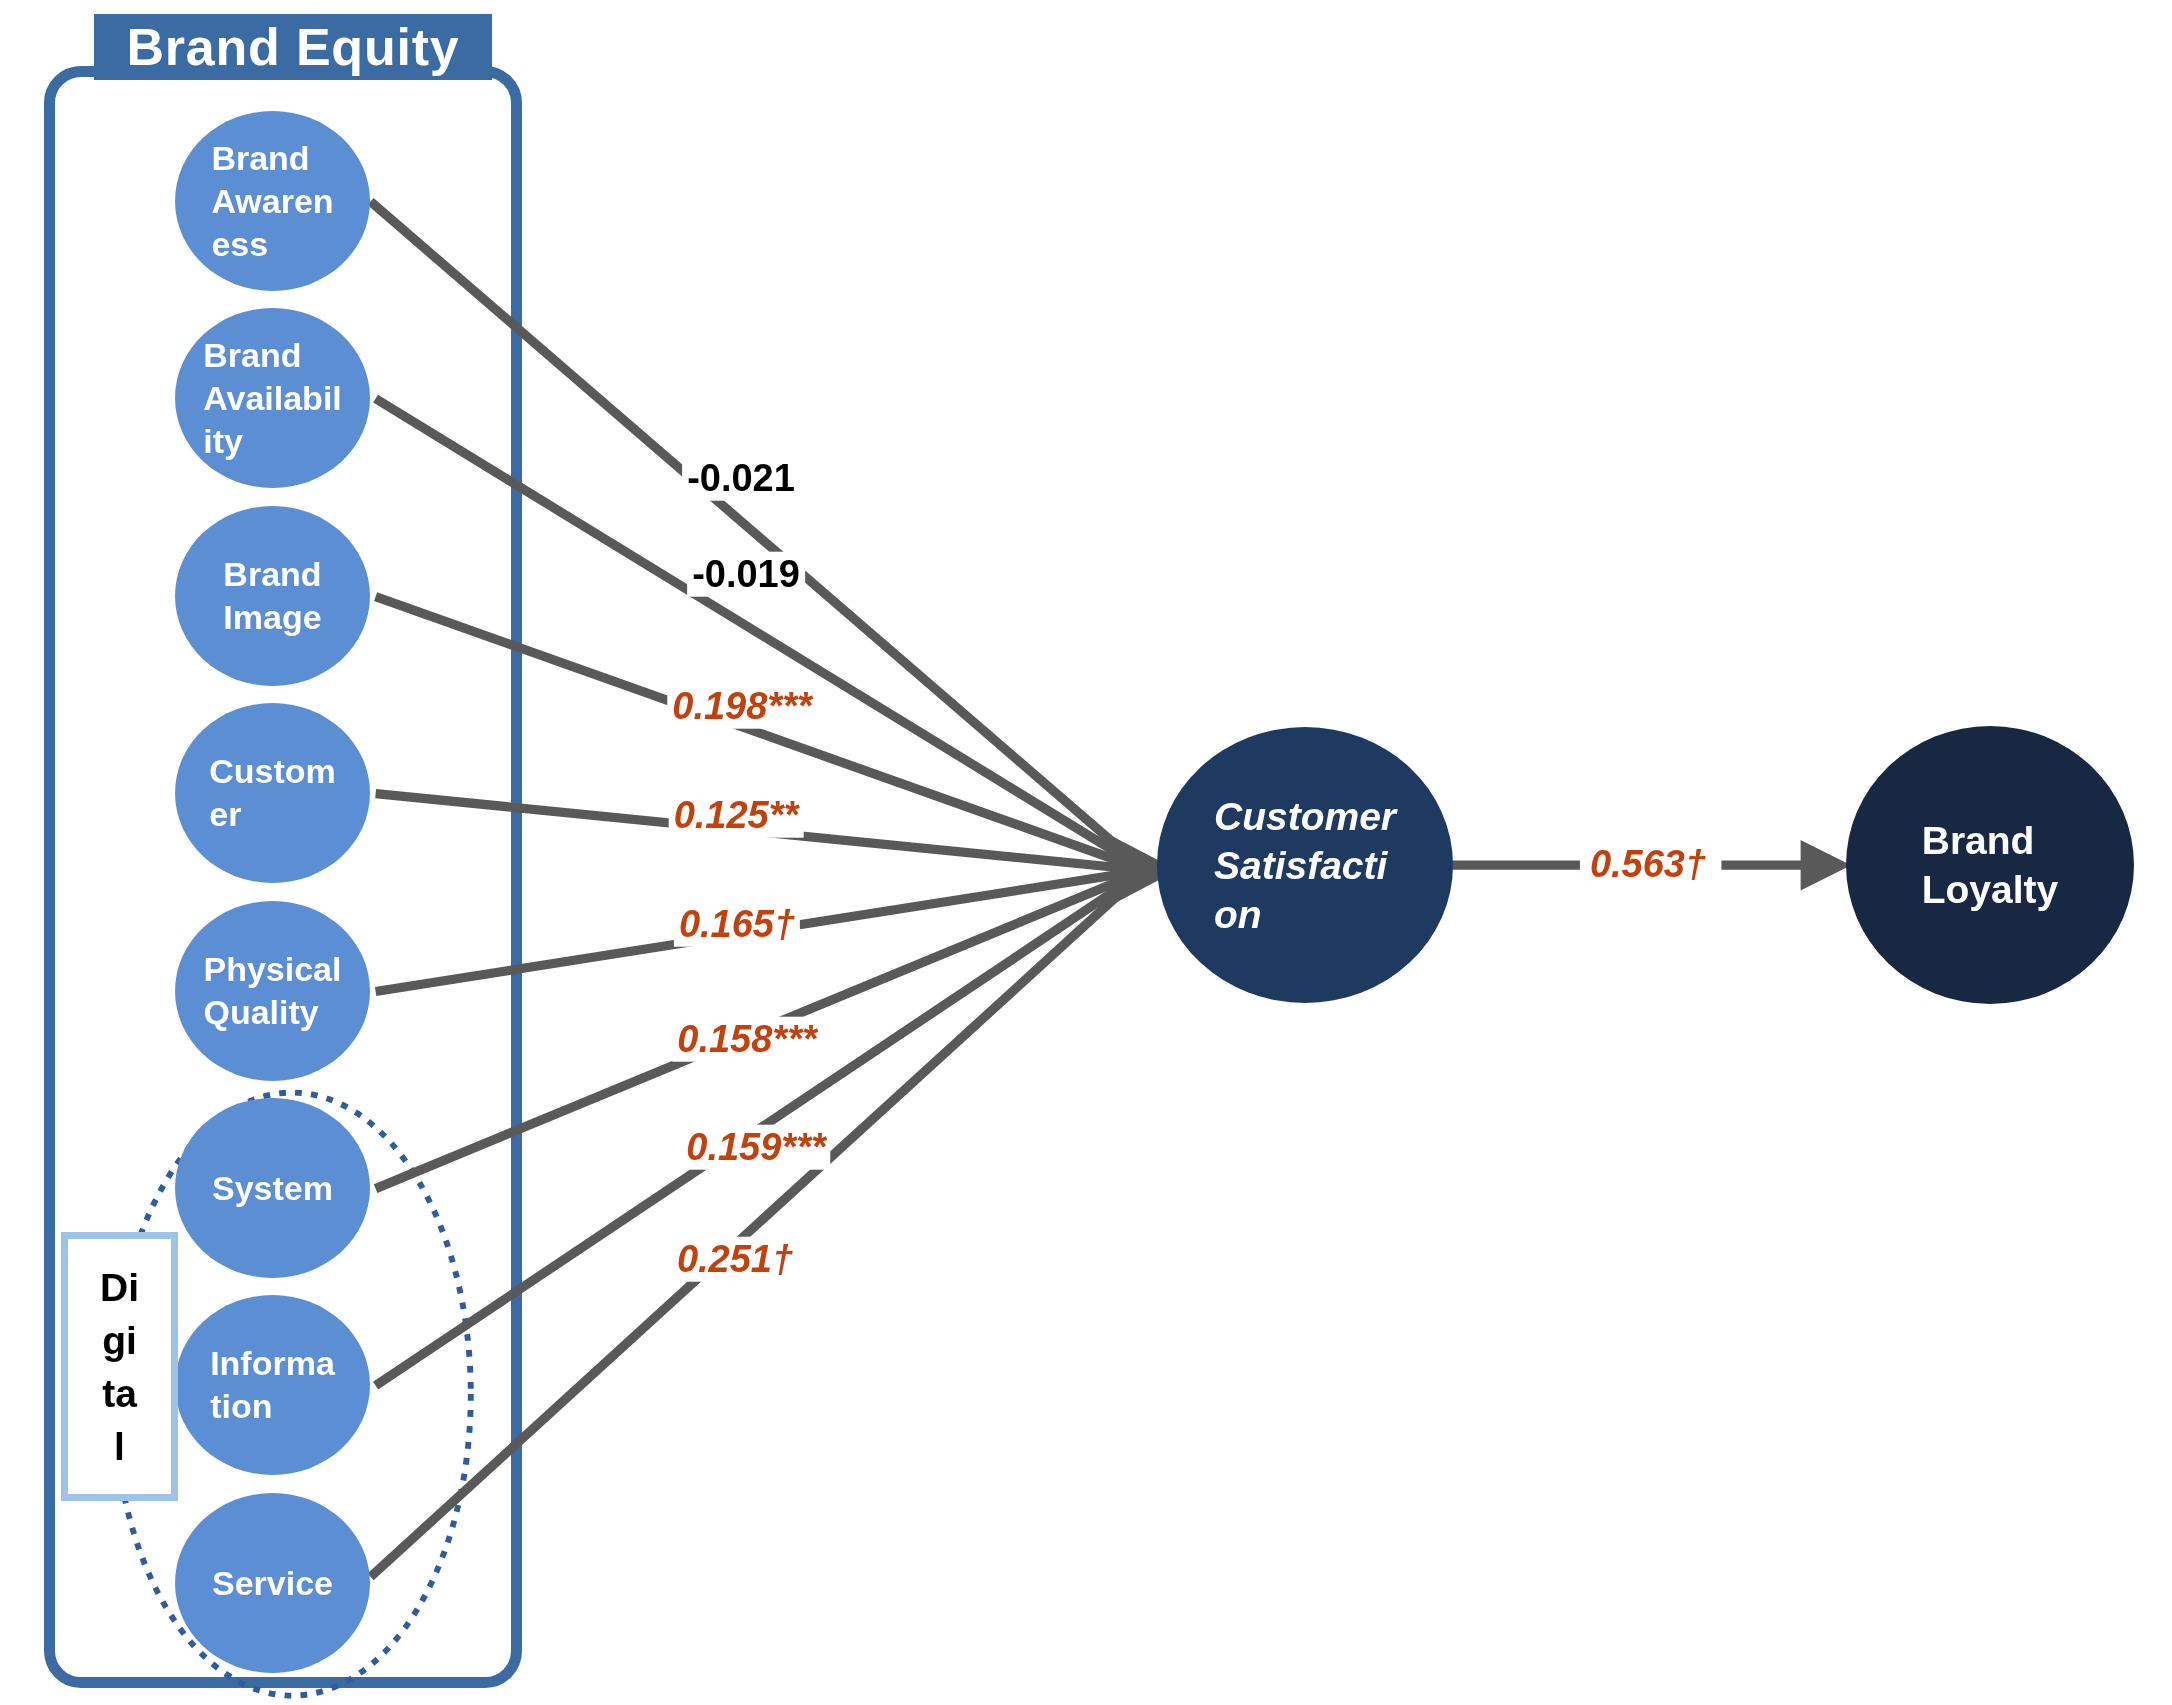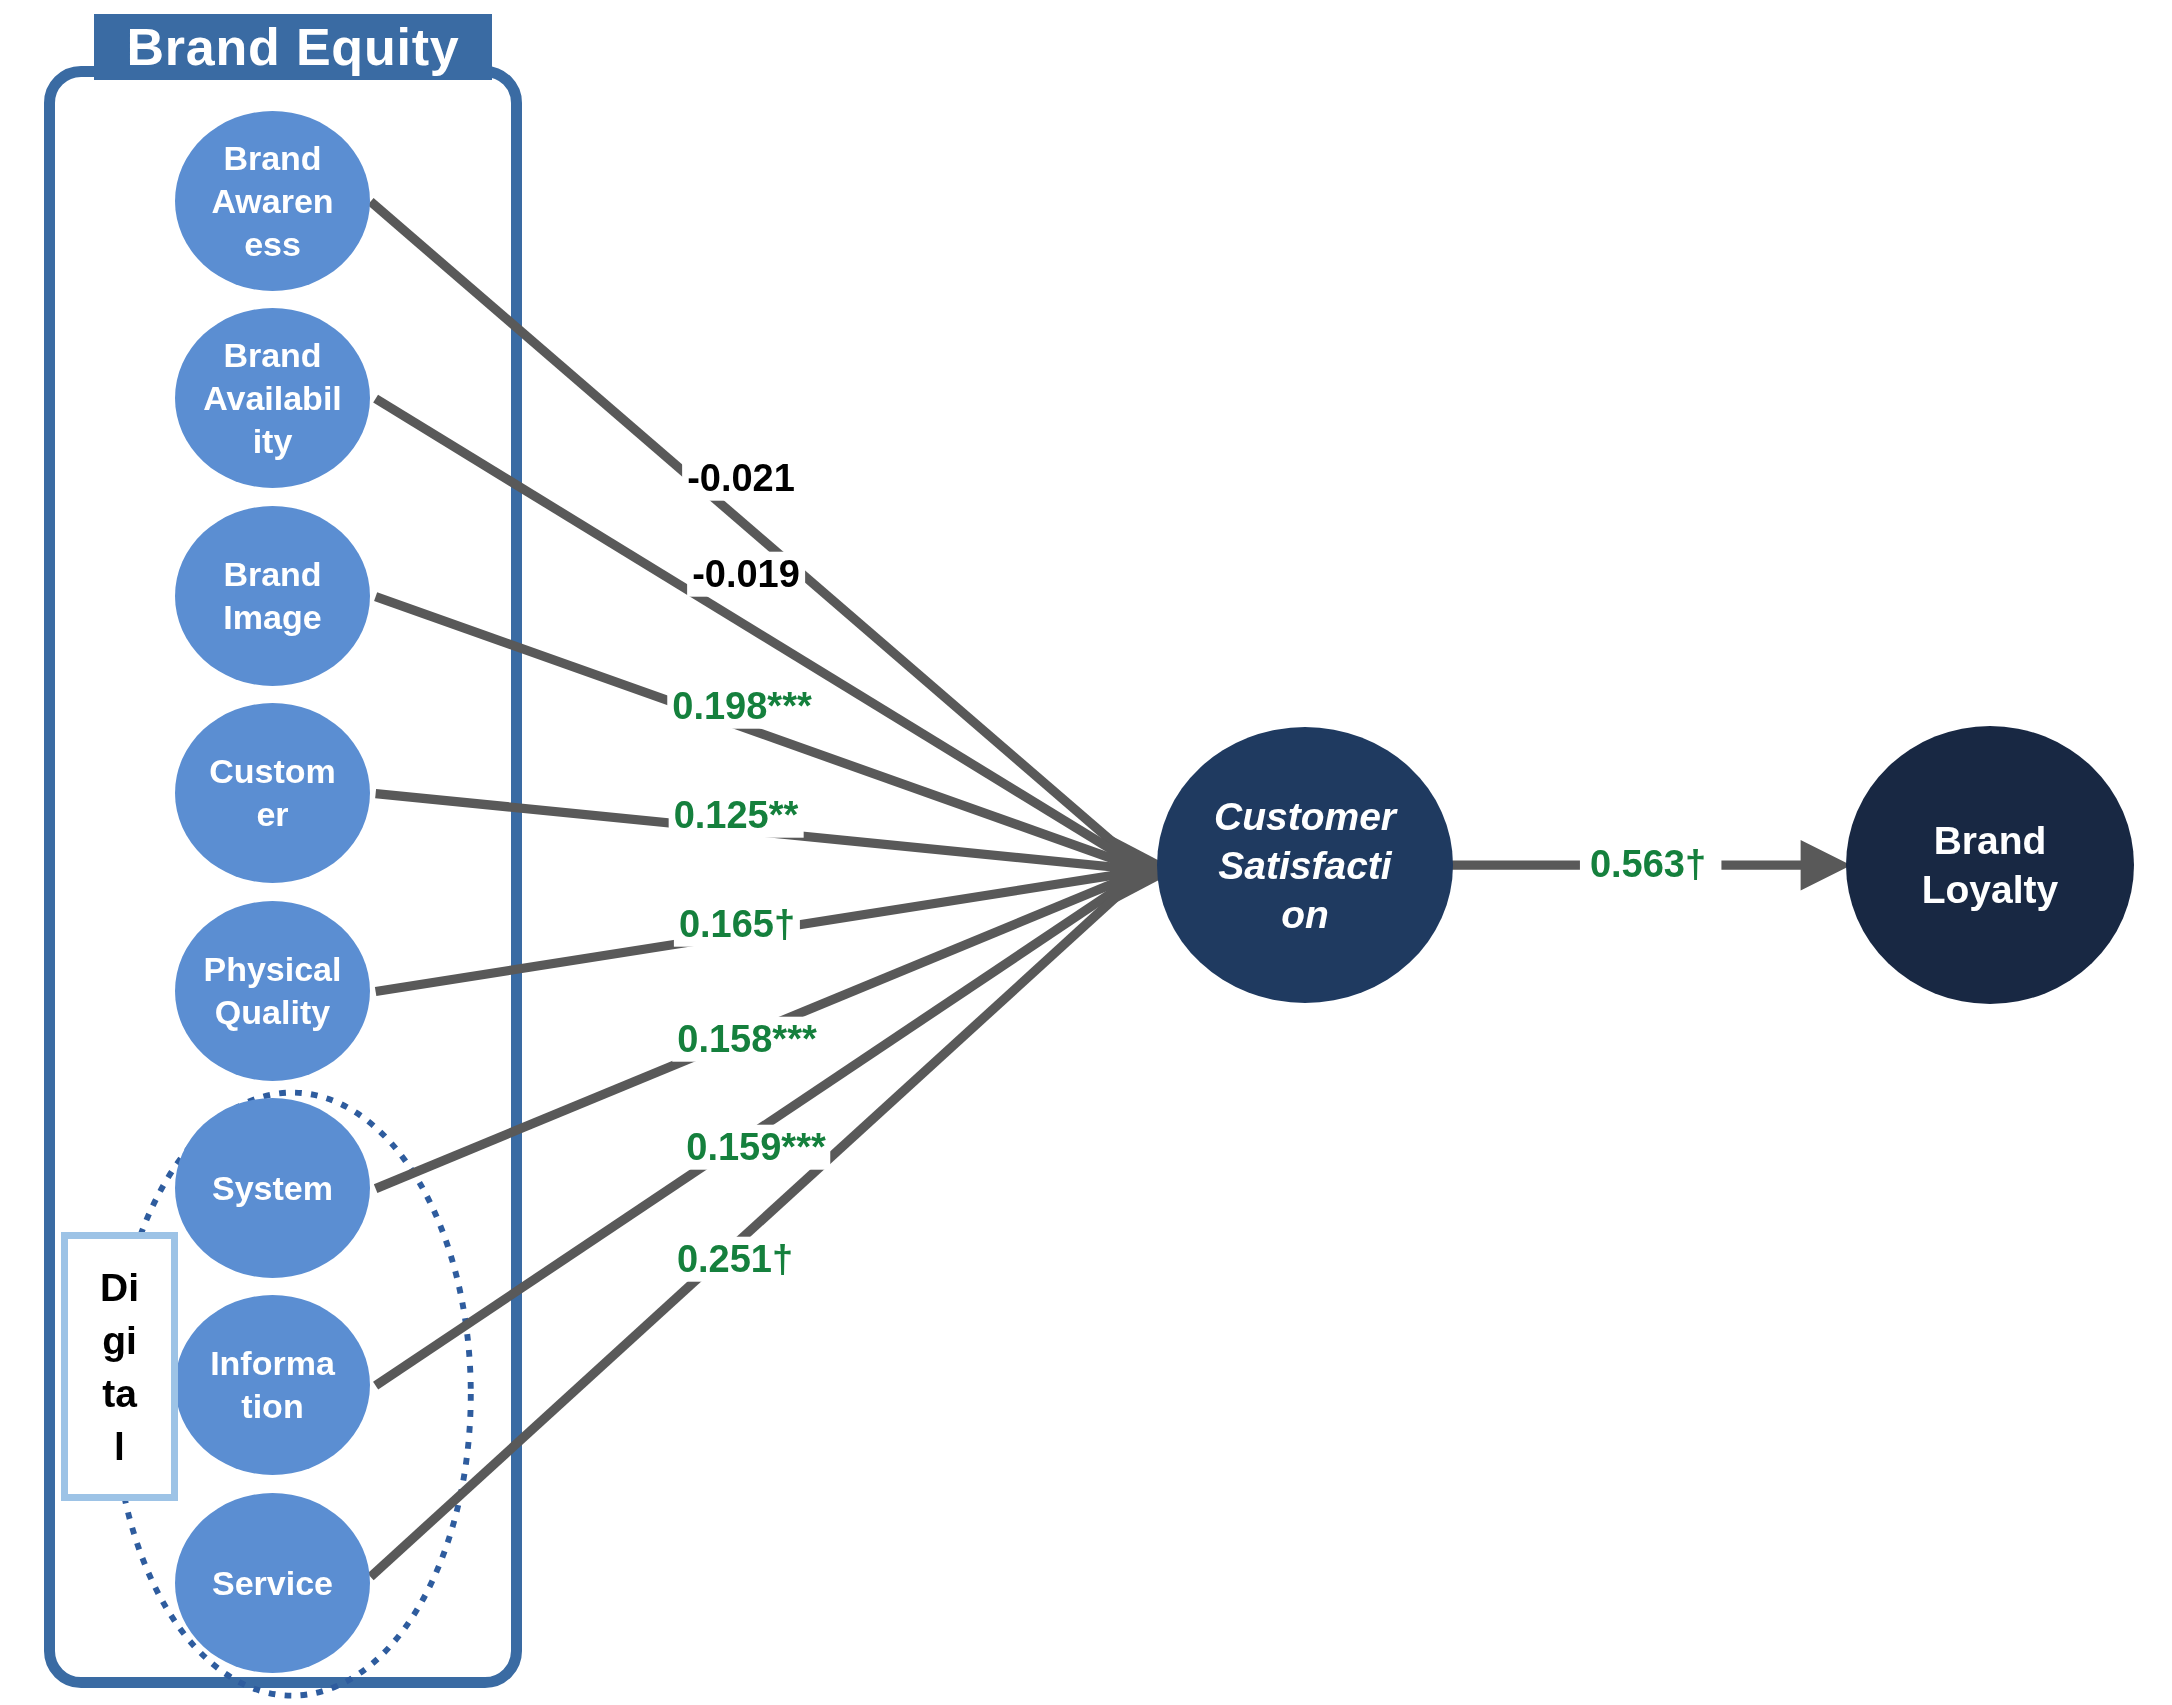--- a/index.html
+++ b/index.html
@@ -14,41 +14,41 @@
   }
   
   .title{
     position:absolute;left:94px;top:13.5px;width:398px;height:66px;
     background:#3a6ba3;color:#ffffff;font-size:52px;letter-spacing:0.8px;
     display:flex;align-items:center;justify-content:center;z-index:5;
   }
   svg.links{position:absolute;left:0;top:0;z-index:1;}
   
   .node{
-    position:absolute;border-radius:50%;color:#fff;text-align:center;
+    position:absolute;border-radius:50%;color:#fff;
     display:flex;align-items:center;justify-content:center;
     white-space:pre-line;z-index:2;box-sizing:border-box;
   }
   .construct{width:195px;height:180px;background:#5b8ed2;font-size:34px;line-height:43px;}
   .mediator{left:1157px;top:727px;width:296px;height:276px;background:#1f3a60;font-size:39px;line-height:49px;font-style:italic;}
   .outcome{left:1846px;top:726px;width:288px;height:278px;background:#182843;font-size:39px;line-height:49px;}
   
   .digital-box{
     position:absolute;left:61px;top:1232px;width:117px;height:269px;
     background:#ffffff;border:7.6px solid #9dc3e6;box-sizing:border-box;
     color:#000;font-size:39px;line-height:53px;text-align:center;white-space:pre-line;
     display:flex;align-items:center;justify-content:center;z-index:3;
   }
   
   .coef{
     position:absolute;transform:translate(-50%,-50%);
     background:#ffffff;padding:0.8px 5px;font-size:38px;z-index:4;white-space:nowrap;
   }
   .coef.black{color:#000000;margin-left:24px;}
-  .coef.blue{color:#15803d;}
+  .coef.blue{color:#c2410c;font-style:italic;}
 </style>
 </head>
 <body>
 
 <div class="stage">
 
   <div class="frame"></div>
   <div class="title">Brand Equity</div>
 
   <svg class="links" width="2172" height="1706" viewBox="0 0 2579 2025">

